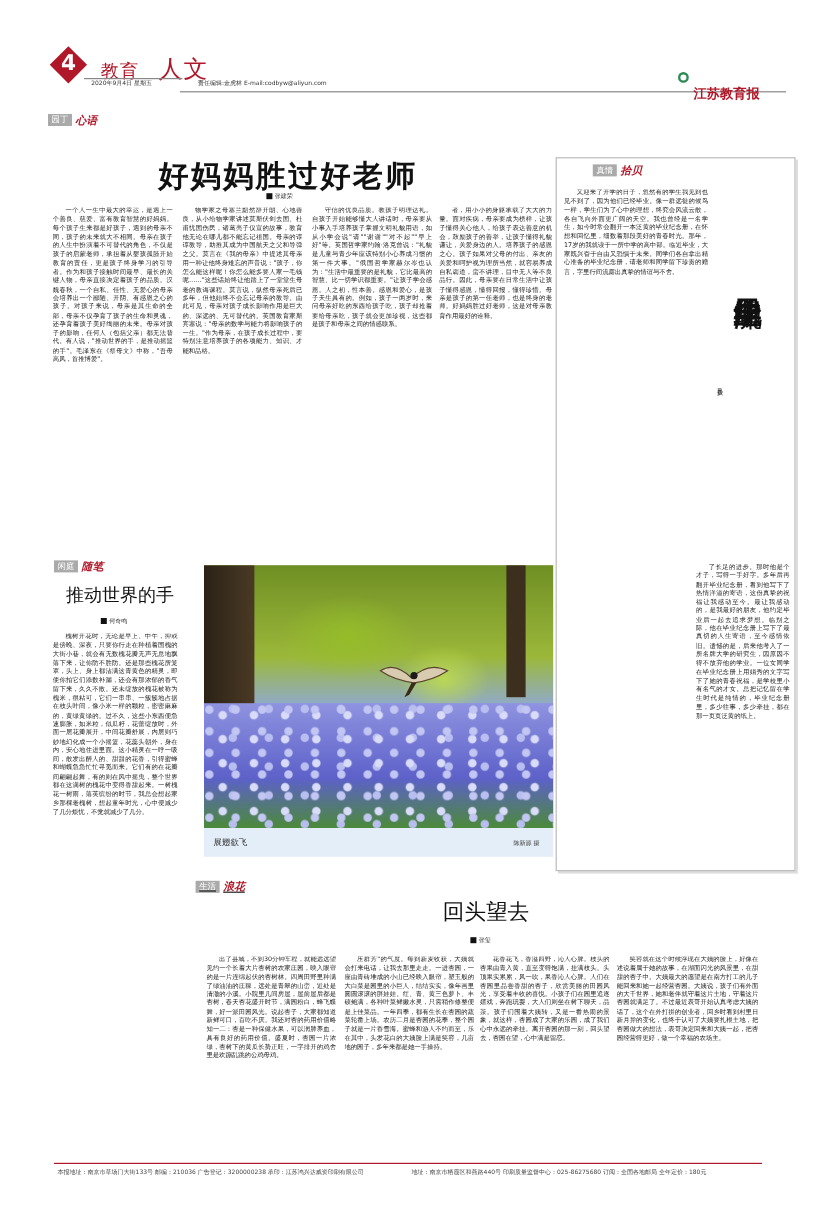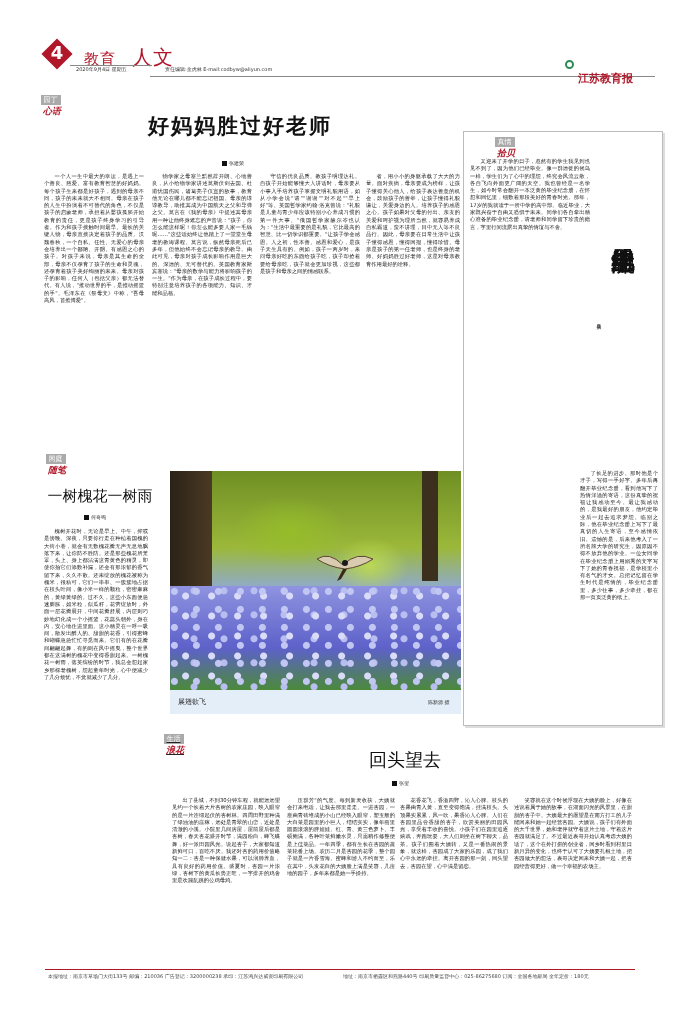--- a/index.html
+++ b/index.html
@@ -12,21 +12,21 @@
   .sec-title { left: 84px; top: 44px; font-size: 15px; color: #b0182a; letter-spacing: 1px; }
   .sec-title .big { font-size: 20px; margin-left: 16px; }
   .hdr-line-l { left: 70px; top: 65px; width: 82px; height: 0; border-top: 1px solid #888; }
   .hdr-date { left: 76px; top: 66px; font-size: 5px; color: #333; }
   .hdr-editor { left: 165px; top: 66px; font-size: 5px; color: #333; }
   .hdr-rule { left: 150px; top: 76px; width: 505px; border-top: 1px solid #888; }
   .brand { left: 560px; top: 58px; font: bold 11px "DejaVu Serif", serif; color: #b0182a; margin-top: 13px; }
   .brand-logo { left: 565px; top: 60px; width: 9px; height: 9px; border-radius: 50%; border: 2px solid #2e8b57; }
 
   
-  .tag { height: 10px; display: flex; align-items: center; flex-direction: column; }
+  .tag { height: 10px; display: flex; align-items: center; }
   .tag .g { background: #aaa; color: #fff; font-size: 7px; padding: 0 3px; height: 10px; line-height: 10px; }
   .tag .s { color: #b0182a; font: italic bold 9px "DejaVu Serif", serif; margin-left: 3px; }
 
   .headline { font-weight: bold; color: #111; text-align: center; }
   .byline { font-size: 5px; color: #333; }
   .byline::before { content: ""; display: inline-block; width: 5px; height: 5px; background: #111; margin-right: 2px; vertical-align: middle; }
 
   .body-col { font-size: 5.3px; line-height: 7.3px; color: #222; text-align: justify; overflow: hidden; }
   .body-col p { text-indent: 2em; }
 
@@ -70,21 +70,21 @@
 <div class="abs hdr-date">2020年9月4日  星期五</div>
 <div class="abs hdr-editor">责任编辑:金虎林 E-mail:codbyw@aliyun.com</div>
 <div class="abs hdr-rule"></div>
 <div class="abs brand-logo"></div>
 <div class="abs brand" style="left:578px;">江苏教育报</div>
 
 <div class="abs tag" style="left:40px; top:95px;">
   <span class="g">园丁</span>
   <span class="s">心语</span>
 </div>
-<div class="abs headline" style="left:120px; top:112px; width:240px; font-size:21px; letter-spacing:2px;">好妈妈胜过好老师</div>
+<div class="abs headline" style="left:120px; top:130px; width:240px; font-size:25px; letter-spacing:2px;">好妈妈胜过好老师</div>
 <div class="abs byline" style="left:222px; top:160px;">张建荣</div>
 
 <div class="abs body-col" style="left:44px; top:173px; width:100px; height:290px;">
     <p>一个人一生中最大的幸运，是遇上一个善良、慈爱、富有教育智慧的好妈妈。每个孩子生来都是好孩子，遇到的母亲不同，孩子的未来就大不相同。母亲在孩子的人生中扮演着不可替代的角色，不仅是孩子的启蒙老师，承担着从婴孩孤胚开始教育的责任，更是孩子终身学习的引导者。作为和孩子接触时间最早、最长的关键人物，母亲直接决定着孩子的品质。汉魏春秋，一个自私、任性、无爱心的母亲会培养出一个鄙陋、开阴、有感恩之心的孩子。对孩子来说，母亲是其生命的全部，母亲不仅孕育了孩子的生命和灵魂，还孕育着孩子美好绚丽的未来。母亲对孩子的影响，任何人（包括父亲）都无法替代。有人说，"推动世界的手，是推动摇篮的手"。毛泽东在《祭母文》中称，"吾母高风，首推博爱"。</p>
   </div>
 <div class="abs body-col" style="left:152px; top:173px; width:100px; height:290px;">
     <p>物学家之母塞兰黯然辞开朗、心地善良，从小给物学家讲述莫斯伏剑去国、杜甫忧国伤民，诸葛亮子仅宣的故事，教育他无论在哪儿都不能忘记祖国。母亲的谆谆教导，助推其成为中国航天之父和导弹之父。莫言在《我的母亲》中提述其母亲用一种让他终身难忘的声音说："孩子，你怎么能这样呢！你怎么能多要人家一毛钱呢……"这些话始终让他踏上了一堂堂生母老的教诲课程。莫言说，纵然母亲死后已多年，但他始终不会忘记母亲的教导。由此可见，母亲对孩子成长影响作用是巨大的、深远的、无可替代的。英国教育家斯宾塞说："母亲的数学与能力将影响孩子的一生。"作为母亲，在孩子成长过程中，要特别注意培养孩子的各项能力、知识、才能和品格。</p>
   </div>
 <div class="abs body-col" style="left:260px; top:173px; width:100px; height:290px;">
     <p>守信的优良品质。教孩子明理达礼。自孩子开始能够懂大人讲话时，母亲要从小事入手培养孩子掌握文明礼貌用语，如从小学会说"请""谢谢""对不起""早上好"等。英国哲学家约翰·洛克曾说："礼貌是儿童与青少年应该特别小心养成习惯的第一件大事。"俄国哲学家赫尔岑也认为："生活中最重要的是礼貌，它比最高的智慧、比一切学识都重要。"让孩子学会感恩。人之初，性本善。感恩和爱心，是孩子天生具有的。例如，孩子一两岁时，来问母亲好吃的东西给孩子吃，孩子却抢着要给母亲吃，孩子就会更加珍视，这些都是孩子和母亲之间的情感联系。</p>
@@ -104,21 +104,21 @@
 <div class="abs vauthor">马从春</div>
 <div class="abs vtitle">毕业纪念册里的流年</div>
 <div class="abs body-col" style="left:580px; top:470px; width:78px; height:250px;">
     <p>了长足的进步。那时他是个才子，写得一手好字。多年后再翻开毕业纪念册，看到他写下了热情洋溢的寄语，这份真挚的祝福让我感动至今。最让我感动的，是我最好的朋友，他约定毕业后一起去追求梦想。临别之际，他在毕业纪念册上写下了最真切的人生寄语，至今感情依旧。遗憾的是，后来他考入了一所名牌大学的研究生，因原因不得不放弃他的学业。一位女同学在毕业纪念册上用娟秀的文字写下了她的青春祝福，是学校里小有名气的才女。总把记忆留在学生时代是纯情的，毕业纪念册里，多少往事，多少牵挂，都在那一页页泛黄的纸上。</p>
   </div>
 
 <div class="abs tag" style="left:45px; top:467px;justify-content:flex-end;">
   <span class="g">闲庭</span>
   <span class="s">随笔</span>
 </div>
-<div class="abs headline" style="left:40px; top:487px; width:120px; font-size:15px; font-weight:normal;">一树槐花一树雨</div>
+<div class="abs headline" style="left:40px; top:487px; width:120px; font-size:15px; font-weight:normal;">推动世界的手</div>
 <div class="abs byline" style="left:84px; top:514px;">何奇鸣</div>
 <div class="abs body-col" style="left:44px; top:528px; width:104px; height:437px;">
     <p>槐树开花时，无论是早上、中午，抑或是傍晚、深夜，只要你行走在种植着国槐的大街小巷，就会有无数槐花瓣无声无息地飘落下来，让你防不胜防。还是那些槐花所笼罩，头上、身上都沾满这青黄色的精灵，即使你拍它们添数补漏，还会有那浓郁的香气留下来，久久不散。还未绽放的槐花被称为槐米，很粘可，它们一串串、一簇簇地占据在枝头叶间，像小米一样的颗粒，密密麻麻的，黄绿黄绿的。过不久，这些小东西便急速膨胀，如米粒，似瓜籽，花蕾绽放时，外面一层花瓣展开，中间花瓣舒展，内层则巧妙地幻化成一个小摇篮，花蕊头朝外，身在内，安心地住进里面。这小精灵在一呼一吸间，散发出醉人的、甜甜的花香，引得蜜蜂和蝴蝶急急忙忙寻觅而来。它们有的在花瓣间翩翩起舞，有的则在风中摇曳，整个世界都在这满树的槐花中变得香甜起来。一树槐花一树雨，落英缤纷的时节，我总会想起家乡那棵老槐树，想起童年时光，心中便减少了几分烦忧，不觉就减少了几分。</p>
   </div>
 
 <div class="abs photo">
   <div class="abs trunk1"></div>
   <div class="abs trunk2"></div>
   <div class="abs flowers"></div>
   <svg class="abs bird" viewBox="0 0 60 30">

